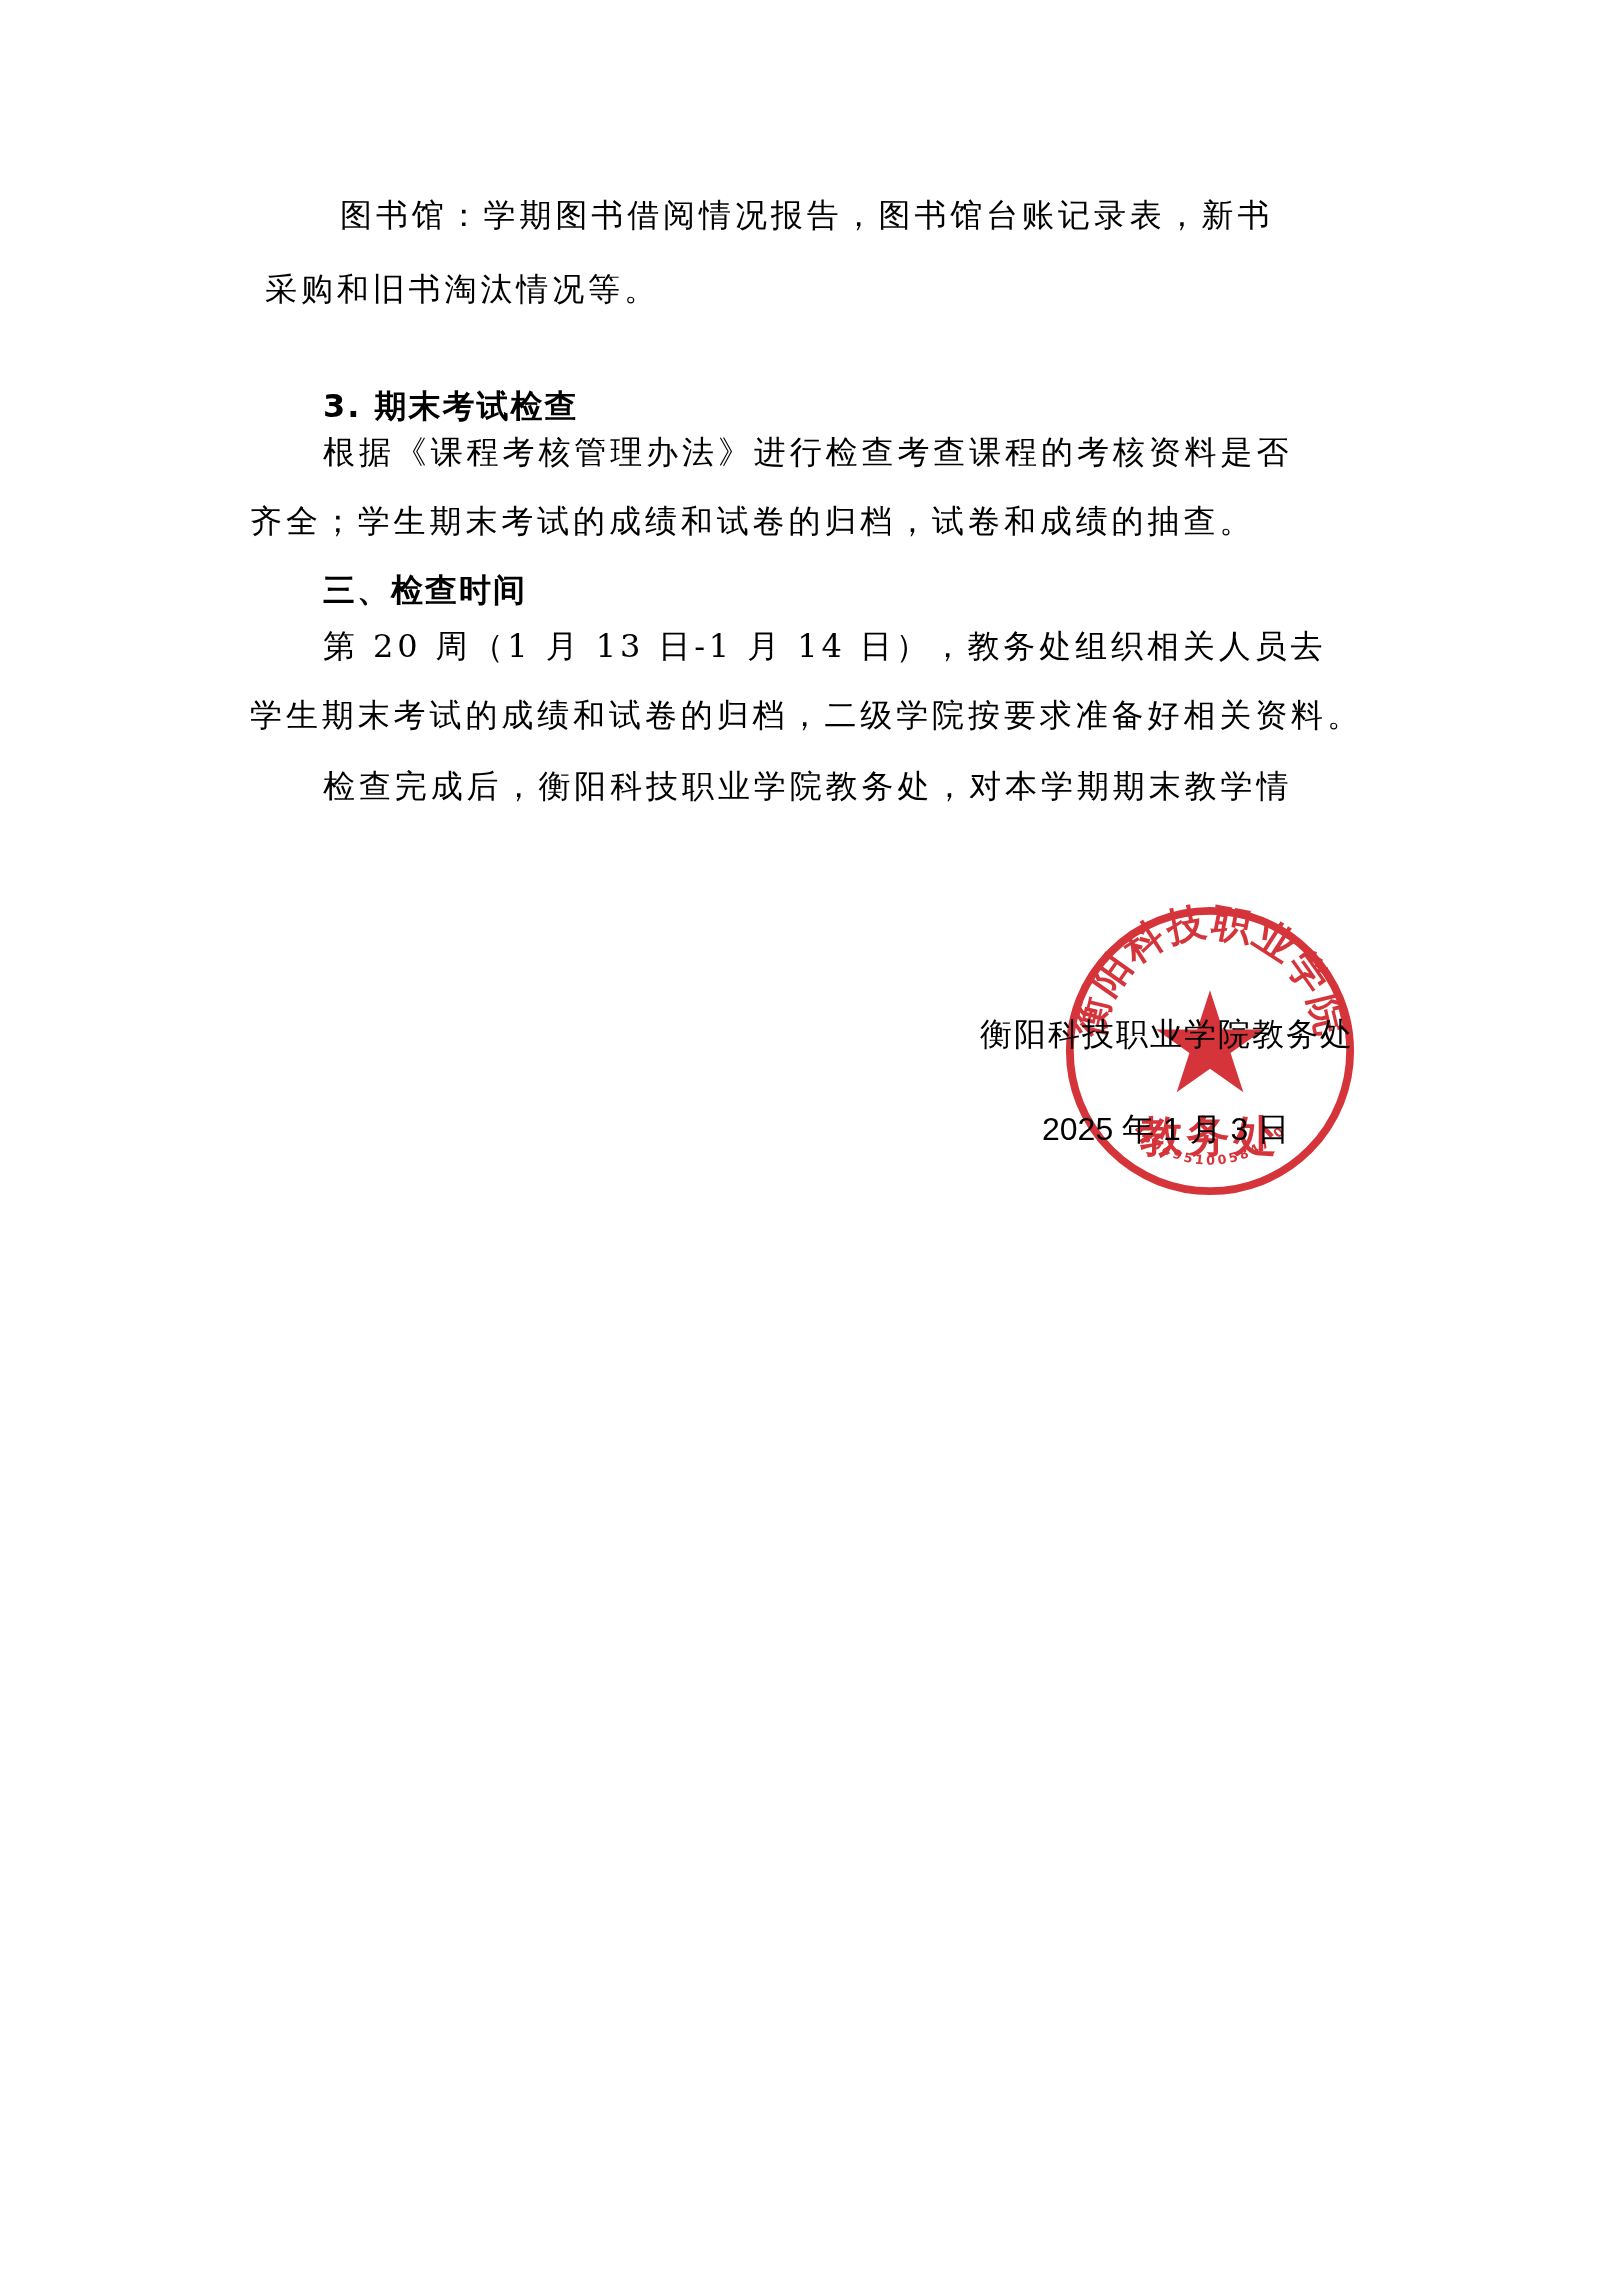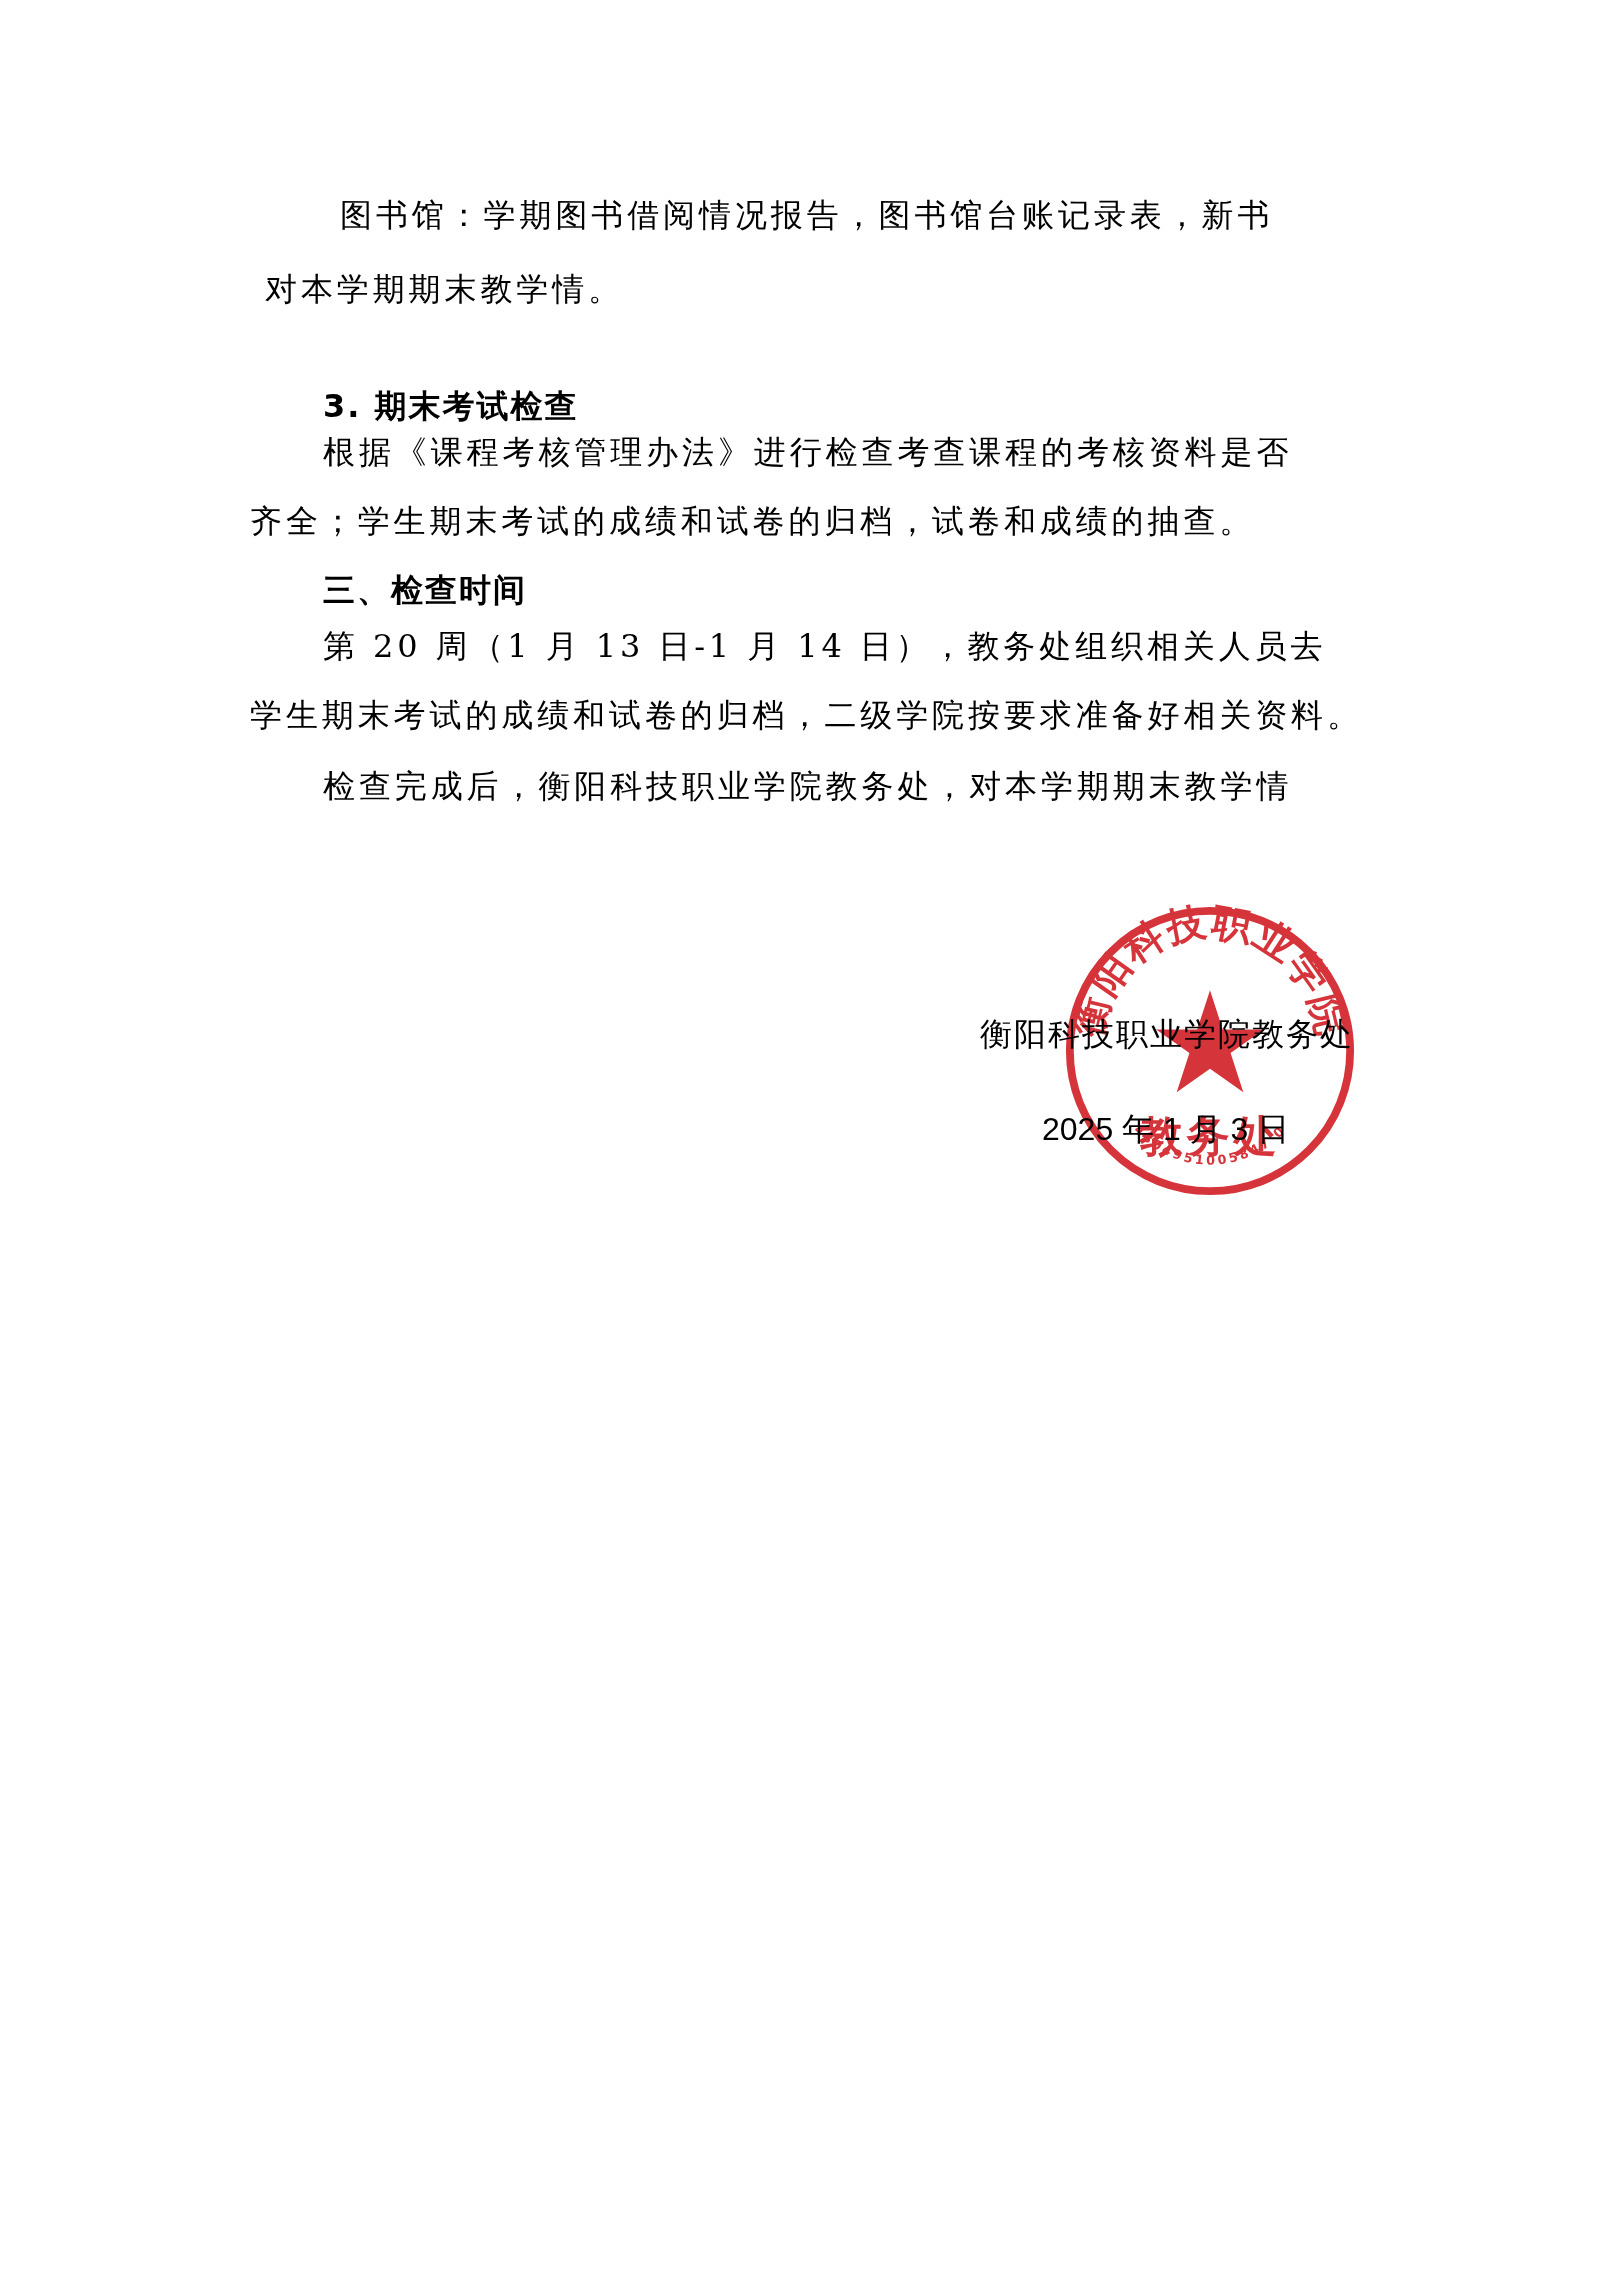--- a/index.html
+++ b/index.html
@@ -53,21 +53,21 @@
       line-height: 39px;
       z-index: 2;
     }
   </style>
 </head>
 <body>
 
 <div class="page">
 
   <div class="line" style="left:340px; top:196px;">图书馆：学期图书借阅情况报告，图书馆台账记录表，新书</div>
-  <div class="line" style="left:265px; top:270px;">对本学期期末教学情。</div>
+  <div class="line" style="left:265px; top:270px;">采购和旧书淘汰情况等。</div>
 
   <div class="line heading" style="left:323px; top:360px;margin-top:27px;">3.  期末考试检查</div>
 
   <div class="line" style="left:323px; top:433px;">根据《课程考核管理办法》进行检查考查课程的考核资料是否</div>
   <div class="line" style="left:250px; top:502px;">齐全；学生期末考试的成绩和试卷的归档，试卷和成绩的抽查。</div>
 
   <div class="line heading" style="left:323px; top:571px;">三、检查时间</div>
 
   <div class="line" style="left:323px; top:627px;">第 20 周（1 月 13 日-1 月 14 日），教务处组织相关人员去</div>
   <div class="line" style="left:250px; top:696px;">学生期末考试的成绩和试卷的归档，二级学院按要求准备好相关资料。</div>

